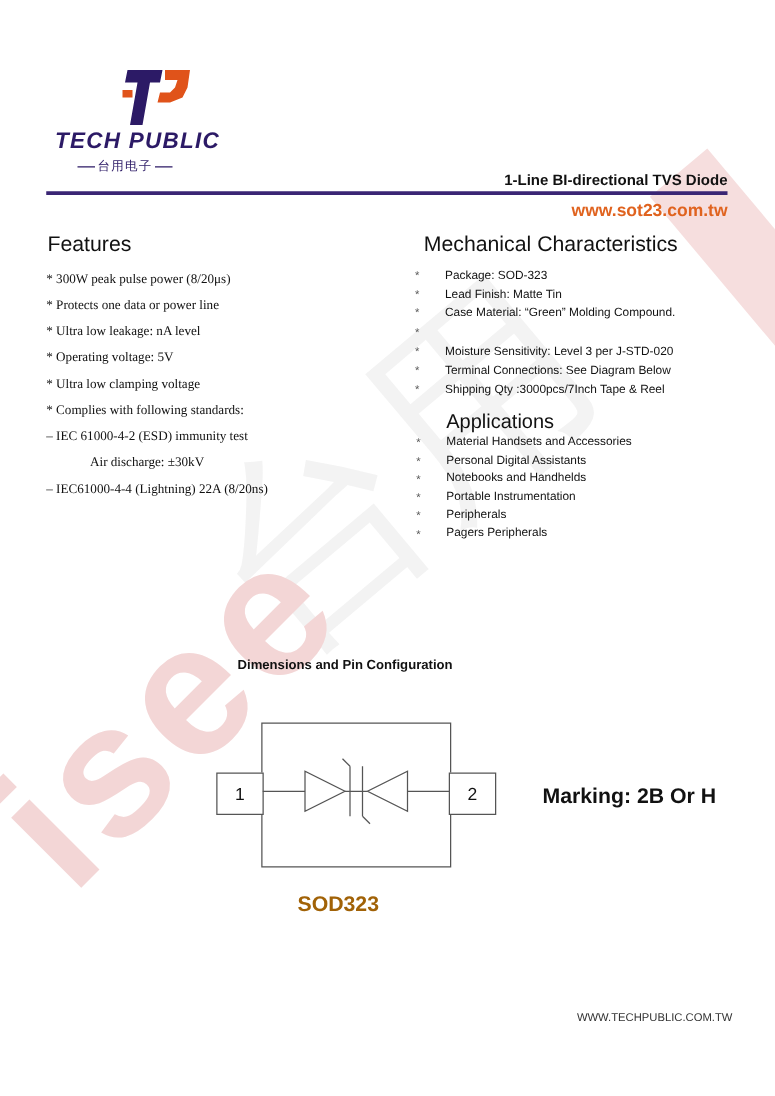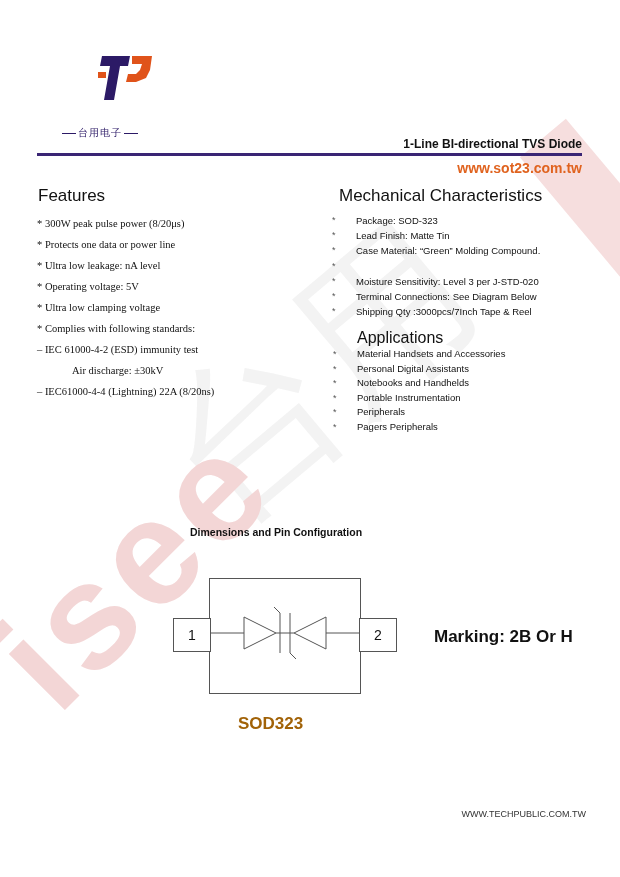--- a/index.html
+++ b/index.html
@@ -57,20 +57,21 @@
 <div class="wm">isee</div>
 
 <div class="layer">
 
   <div class="logo">
     <svg class="logo-mark" viewBox="0 0 60 50">
       <polygon points="6,4 34,4 32,14 24,14 18,48 8,48 14,14 4,14" fill="#2c1a66"></polygon>
       <polygon points="36,4 56,4 54,18 50,26 40,30 30,30 32,22 40,22 44,18 46,12 36,12" fill="#e0531a"></polygon>
       <rect x="2" y="20" width="8" height="6" fill="#e0531a"></rect>
     </svg>
+    <div class="logo-text">TECH PUBLIC</div>
     <div class="logo-sub">台用电子</div>
   </div>
 
   <div class="doc-title">1-Line BI-directional TVS Diode</div>
   <div class="header-rule"></div>
   <a class="site-url">www.sot23.com.tw</a>
 
   <div class="h-section features-title">Features</div>
   <div class="features-list">
     <div class="li">* 300W peak pulse power (8/20μs)</div>

